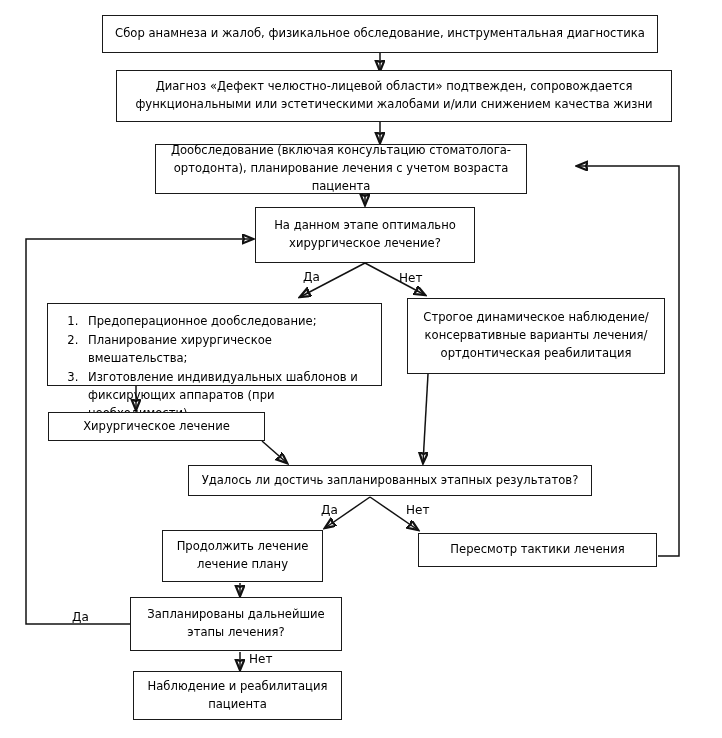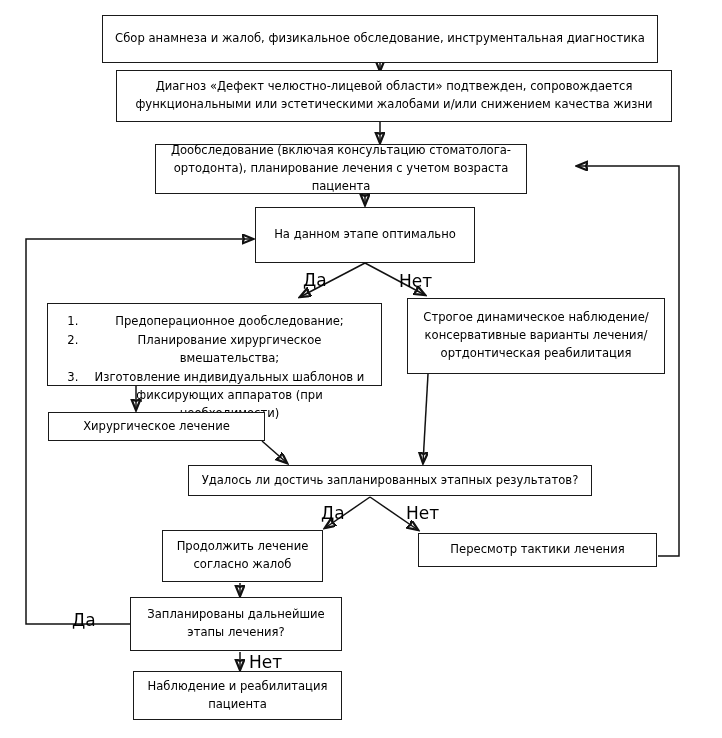--- a/index.html
+++ b/index.html
@@ -27,40 +27,40 @@
     justify-content: center;
     text-align: center;
     color: #000000;
     font-size: 11.6px;
     line-height: 1.55;
     padding: 3px 7px;
     z-index: 3;
   }
   .node.list-node {
     display: block;
-    text-align: center;
+    text-align: left;
     padding: 8px 10px 8px 12px;
   }
   .list-node ol {
     margin: 0;
     padding: 0 0 0 22px;
     list-style-position: outside;
   }
   .list-node ol li {
     margin: 0 0 1px 0;
     padding-left: 6px;
     line-height: 1.56;
     font-size: 11.6px;
   }
   .list-node ol li::marker {
     font-size: 11.6px;
   }
   .edge-label {
     position: absolute;
-    font-size: 17px;
+    font-size: 12px;
     color: #000000;
     white-space: nowrap;
     z-index: 4;
     background: transparent;
   }
   svg#wires {
     position: absolute;
     left: 0;
     top: 0;
     width: 722px;
@@ -108,36 +108,37 @@
 
     <line x1="240" y1="583" x2="240" y2="596" marker-end="url(#ah)"></line>
 
     <line x1="240" y1="652" x2="240" y2="670" marker-end="url(#ah)"></line>
 
     <polyline points="130,624 26,624 26,239 253,239" marker-end="url(#ah)"></polyline>
 
     <polyline points="658,556 679,556 679,166 577,166" marker-end="url(#ah)"></polyline>
   </svg>
 
-  <div class="node" style="left:102px; top:15px; width:556px; height:48px;">
+  <div class="node" style="left:102px; top:15px; width:556px; height:38px;">
     <span>Сбор анамнеза и жалоб, физикальное обследование, инструментальная диагностика</span>
   </div>
 
   <div class="node" style="left:116px; top:70px; width:556px; height:52px; flex-direction:column;">
     <span>Диагноз «Дефект челюстно-лицевой области» подтвежден, сопровождается</span>
     <span>функциональными или эстетическими жалобами и/или снижением качества жизни</span>
   </div>
 
   <div class="node" style="left:155px; top:144px; width:372px; height:50px; flex-direction:column;">
     <span>Дообследование (включая консультацию стоматолога-</span>
     <span>ортодонта), планирование лечения с учетом возраста пациента</span>
   </div>
 
   <div class="node" style="left:255px; top:207px; width:220px; height:56px; flex-direction:column;">
     <span>На данном этапе оптимально</span>
+    <span>хирургическое лечение?</span>
   </div>
 
   <div class="edge-label" style="left:303px; top:270px;">Да</div>
   <div class="edge-label" style="left:399px; top:271px;">Нет</div>
 
   <div class="node list-node" style="left:47px; top:303px; width:335px; height:83px;">
     <ol>
       <li>Предоперационное дообследование;</li>
       <li>Планирование хирургическое вмешательства;</li>
       <li>Изготовление индивидуальных шаблонов и фиксирующих аппаратов (при необходимости)</li>
@@ -156,21 +157,21 @@
 
   <div class="node" style="left:188px; top:465px; width:404px; height:31px;align-items:center;">
     <span>Удалось ли достичь запланированных этапных результатов?</span>
   </div>
 
   <div class="edge-label" style="left:321px; top:503px;">Да</div>
   <div class="edge-label" style="left:406px; top:503px;">Нет</div>
 
   <div class="node" style="left:162px; top:530px; width:161px; height:52px; flex-direction:column;">
     <span>Продолжить лечение</span>
-    <span>согласно жалоб</span>
+    <span>лечение плану</span>
   </div>
 
   <div class="node" style="left:418px; top:533px; width:239px; height:34px;">
     <span>Пересмотр тактики лечения</span>
   </div>
 
   <div class="node" style="left:130px; top:597px; width:212px; height:54px; flex-direction:column;justify-content:center;">
     <span>Запланированы дальнейшие</span>
     <span>этапы лечения?</span>
   </div>

